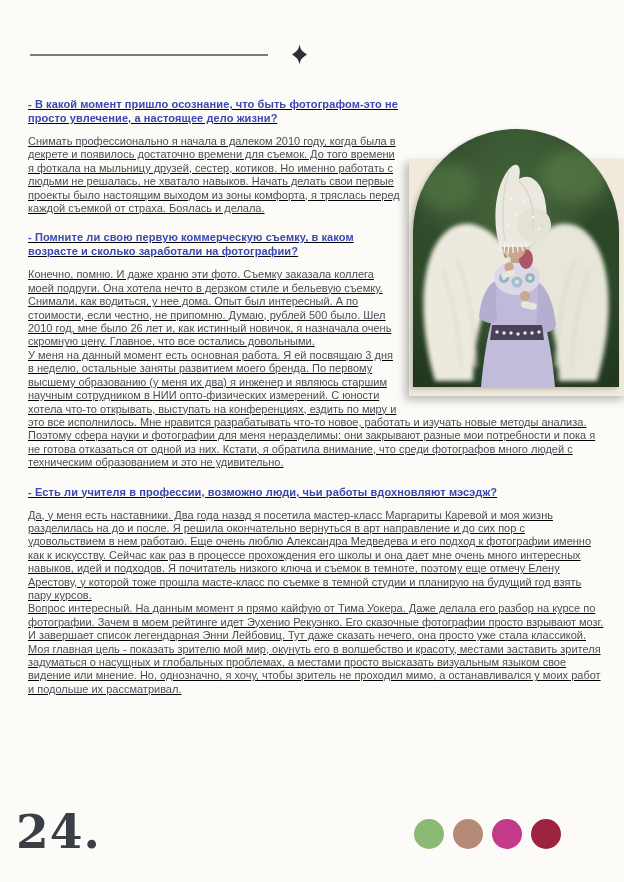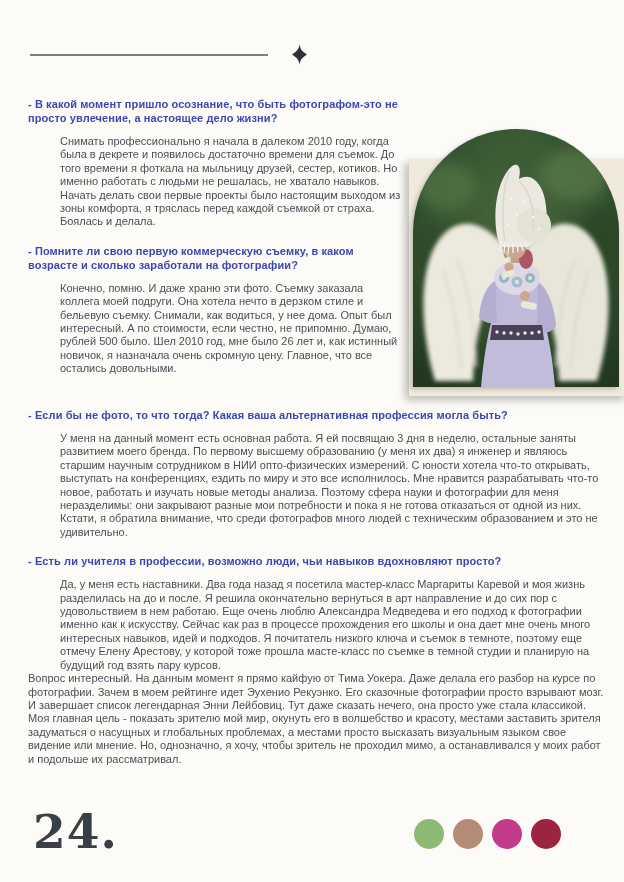--- a/index.html
+++ b/index.html
@@ -14,21 +14,21 @@
   .top {
     margin-top:44px;
     padding-left:30px;
     display:flex;
     align-items:center;
     height:21px;
   }
   .rule { width:238px; height:2px; background:#7d7d7d; }
   .sparkle { margin-left:24px; width:15px; height:21px; display:block; }
   
-  .qa { padding:0 20px 0 28px; }
+  .qa { padding:0 20px 0 28px;text-decoration:underline; }
   .photo-wrap {
     float:right;
     position:relative;
     width:219px;
     height:267px;
     margin:32px -24px 12px 8px;
   }
   .photo-card {
     position:absolute;
     left:0; top:30px; right:0; bottom:0;
@@ -45,32 +45,32 @@
   }
   .photo-arch svg { display:block; }
   .q {
     font-size:11px;
     line-height:14px;
     font-weight:bold;
     color:#3a48b1;
     letter-spacing:.1px;
     margin-top:32px;
   }
-  .q + .a { margin-top:10px;margin-left:32px; }
+  .q + .a { margin-top:10px; }
   .a {
     font-size:11px;
     line-height:13.4px;
     color:#4a5057;
   }
   .a + .q { margin-top:15px; }
   .clear { clear:both; }
   
   .pagenum {
     position:absolute;
-    left:33px; top:804px;
+    left:16px; top:804px;
     font-family:"DejaVu Serif", serif;
     font-weight:bold;
     font-size:47px;
     line-height:1.2;
     letter-spacing:1px;
     color:#3a3f46;
   }
   .palette {
     position:absolute;
     left:414px; top:819px;
@@ -173,24 +173,23 @@
       </svg>
     </div>
   </aside>
 
   <h3 class="q">- В какой момент пришло осознание, что быть фотографом-это не просто увлечение, а настоящее дело жизни?</h3>
   <p class="a">Снимать профессионально я начала в далеком 2010 году, когда была в декрете и появилось достаточно времени для съемок. До того времени я фоткала на мыльницу друзей, сестер, котиков. Но именно работать с людьми не решалась, не хватало навыков. Начать делать свои первые проекты было настоящим выходом из зоны комфорта, я тряслась перед каждой съемкой от страха. Боялась и делала.</p>
 
   <h3 class="q">- Помните ли свою первую коммерческую съемку, в каком возрасте и сколько заработали на фотографии?</h3>
   <p class="a">Конечно, помню. И даже храню эти фото. Съемку заказала коллега моей подруги. Она хотела нечто в дерзком стиле и бельевую съемку. Снимали, как водиться, у нее дома. Опыт был интересный. А по стоимости, если честно, не припомню. Думаю, рублей 500 было. Шел 2010 год, мне было 26 лет и, как истинный новичок, я назначала очень скромную цену. Главное, что все остались довольными.</p>
 
-  <h3 class="q clear">- Если бы не фото, то что тогда? Какая ваша альтернативная профессия могла быть?</h3>
   <p class="a">У меня на данный момент есть основная работа. Я ей посвящаю 3 дня в неделю, остальные заняты развитием моего бренда. По первому высшему образованию (у меня их два) я инженер и являюсь старшим научным сотрудником в НИИ опто-физических измерений. С юности хотела что-то открывать, выступать на конференциях, ездить по миру и это все исполнилось. Мне нравится разрабатывать что-то новое, работать и изучать новые методы анализа. Поэтому сфера науки и фотографии для меня неразделимы: они закрывают разные мои потребности и пока я не готова отказаться от одной из них. Кстати, я обратила внимание, что среди фотографов много людей с техническим образованием и это не удивительно.</p>
 
-  <h3 class="q">- Есть ли учителя в профессии, возможно люди, чьи навыков вдохновляют просто?</h3>
+  <h3 class="q">- Есть ли учителя в профессии, возможно люди, чьи работы вдохновляют мэсэдж?</h3>
   <p class="a">Да, у меня есть наставники. Два года назад я посетила мастер-класс Маргариты Каревой и моя жизнь разделилась на до и после. Я решила окончательно вернуться в арт направление и до сих пор с удовольствием в нем работаю. Еще очень люблю Александра Медведева и его подход к фотографии именно как к искусству. Сейчас как раз в процессе прохождения его школы и она дает мне очень много интересных навыков, идей и подходов. Я почитатель низкого ключа и съемок в темноте, поэтому еще отмечу Елену Арестову, у которой тоже прошла масте-класс по съемке в темной студии и планирую на будущий год взять пару курсов.</p>
 
   <p class="a">Вопрос интересный. На данным момент я прямо кайфую от Тима Уокера. Даже делала его разбор на курсе по фотографии. Зачем в моем рейтинге идет Эухенио Рекуэнко. Его сказочные фотографии просто взрывают мозг. И завершает список легендарная Энни Лейбовиц. Тут даже сказать нечего, она просто уже стала классикой.</p>
 
   <p class="a">Моя главная цель - показать зрителю мой мир, окунуть его в волшебство и красоту, местами заставить зрителя задуматься о насущных и глобальных проблемах, а местами просто высказать визуальным языком свое видение или мнение. Но, однозначно, я хочу, чтобы зритель не проходил мимо, а останавливался у моих работ и подольше их рассматривал.</p>
 
 </section>
 
 <div class="pagenum">24.</div>
 

